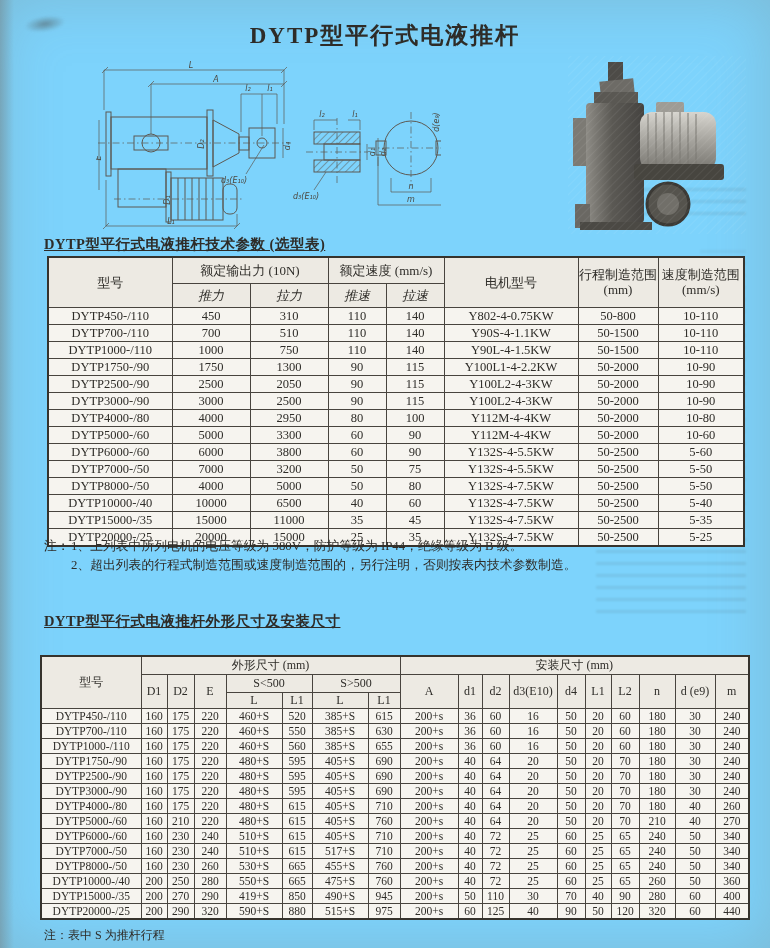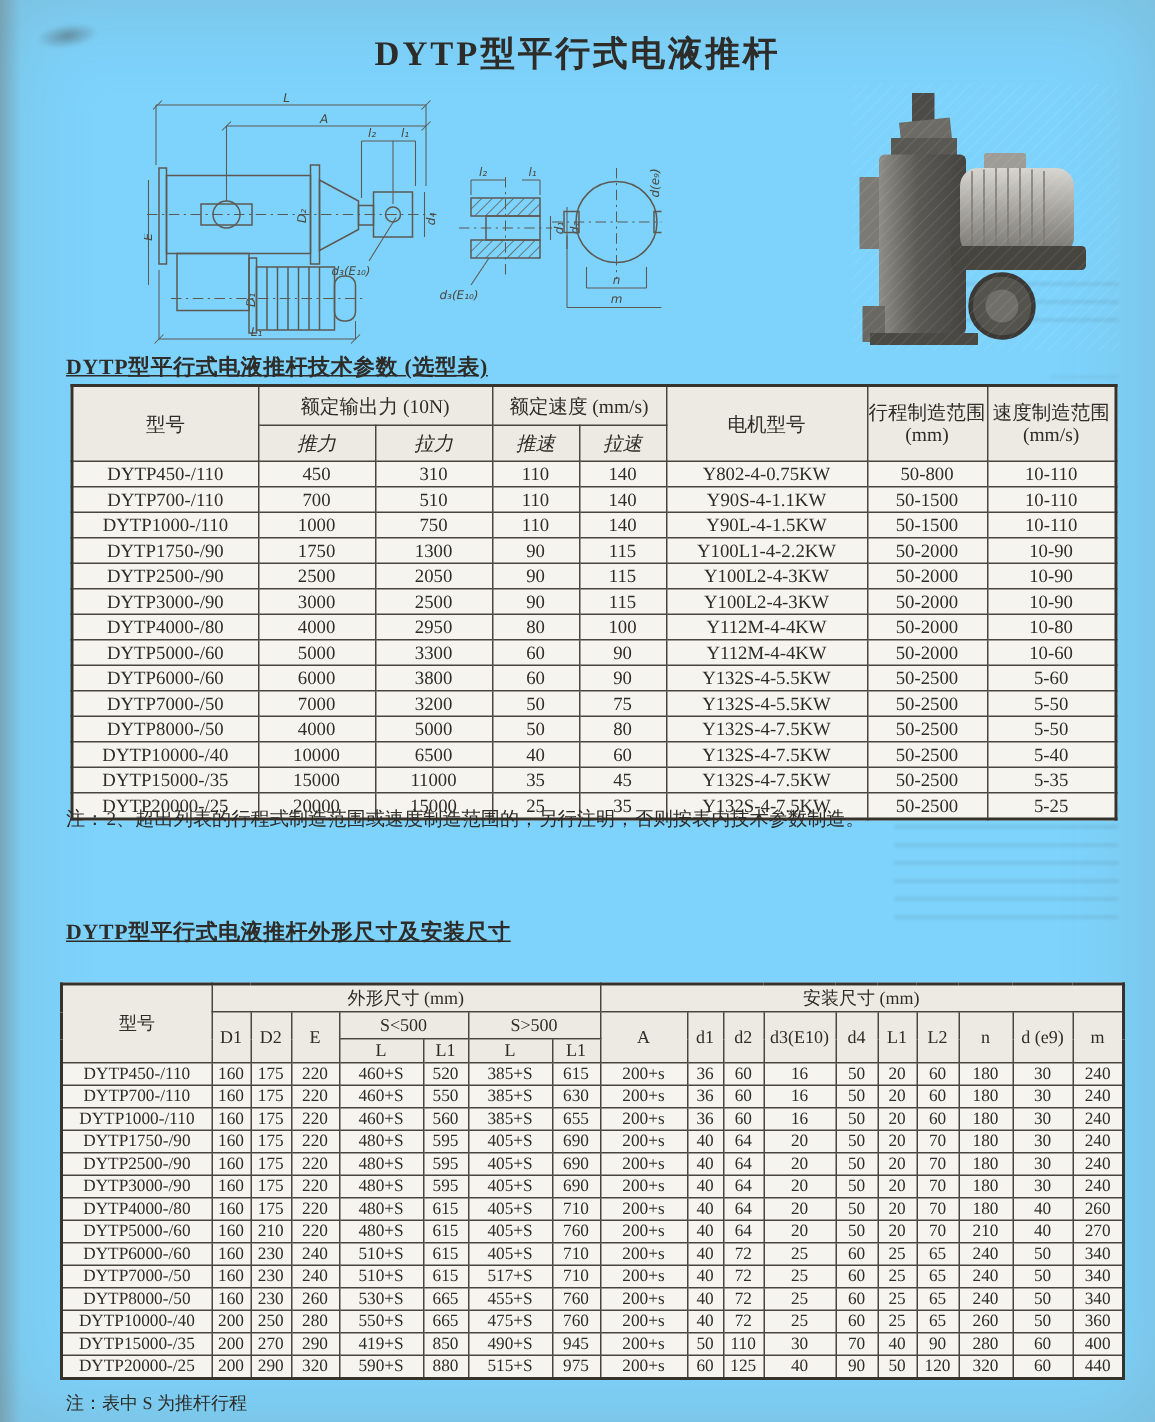--- a/index.html
+++ b/index.html
@@ -394,20 +394,21 @@
           <td>35</td>
           <td>Y132S-4-7.5KW</td>
           <td>50-2500</td>
           <td>5-25</td>
         </tr>
       </tbody>
   </table>
 
   <div class="notes">
     <span class="nlabel">注：</span>
+    <div class="nitem">1、上列表中所列电机的电压等级为 380V，防护等级为 IP44，绝缘等级为 B 级。</div>
     <div class="nitem">2、超出列表的行程式制造范围或速度制造范围的，另行注明，否则按表内技术参数制造。</div>
   </div>
 
   <div class="section-title st2">DYTP型平行式电液推杆外形尺寸及安装尺寸</div>
 
   <table class="t2">
     <colgroup>
       <col style="width:100px">
         <col style="width:26px">
         <col style="width:27px">

